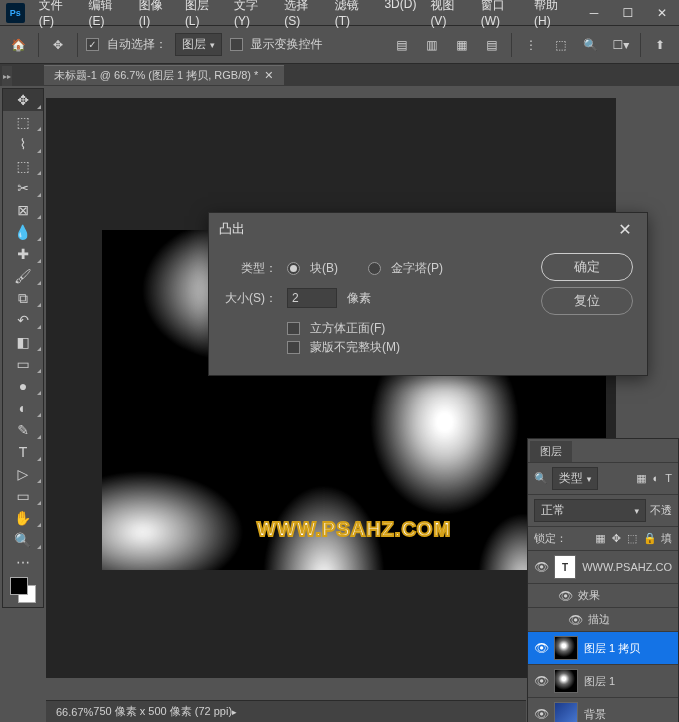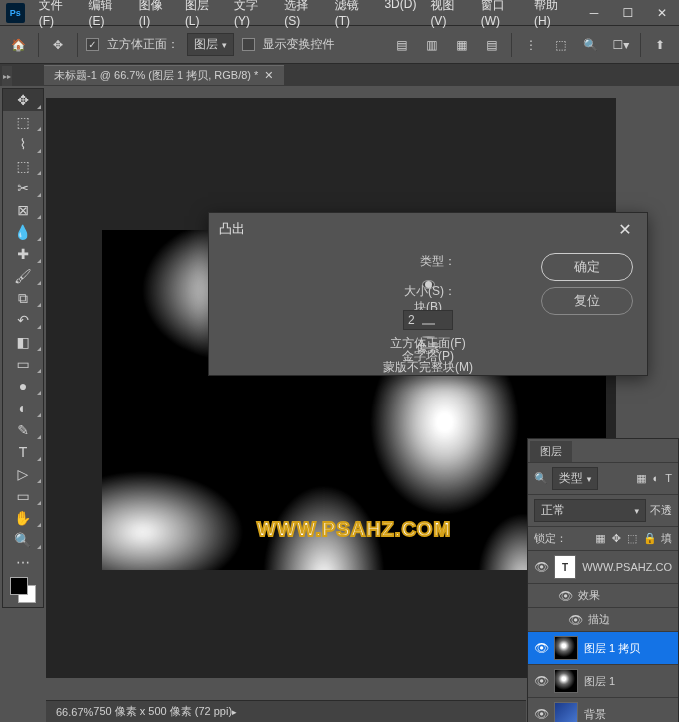--- a/index.html
+++ b/index.html
@@ -29,21 +29,21 @@
   radial-gradient(ellipse 200px 120px at 15% 80%, #eee 0%, #999 22%, transparent 55%),
   radial-gradient(ellipse 140px 100px at 88% 18%, #ddd 0%, transparent 50%),
   radial-gradient(ellipse 120px 180px at 45% 90%, #eee 0%, #888 25%, transparent 55%),
   radial-gradient(ellipse 100px 140px at 78% 90%, #ccc 0%, transparent 50%),
   #000; filter: blur(6px) contrast(1.2); }
 .watermark { position: absolute; left: 50%; top: 288px; transform: translateX(-50%); font-size: 20px; font-weight: bold; color: #fff; -webkit-text-stroke: 2px #d4a017; letter-spacing: 1px; font-family: Arial, sans-serif; }
 .dialog { position: absolute; left: 208px; top: 212px; width: 440px; background: #535353; border: 1px solid #2a2a2a; box-shadow: 0 4px 16px rgba(0,0,0,0.5); }
 .dialog-title { height: 30px; display: flex; align-items: center; justify-content: space-between; padding: 16px 10px; font-size: 13px; color: #e0e0e0; }
 .dialog-close { width: 24px; height: 24px; display: flex; align-items: center; justify-content: center; font-size: 16px; cursor: pointer; }
 .dialog-body { padding: 8px 12px 18px; font-size: 12px; color: #d0d0d0; position: relative; }
-.dlg-row { display: flex; align-items: center; gap: 10px; height: 30px; flex-direction: column; }
+.dlg-row { display: flex; align-items: center; gap: 10px; height: 30px; }
 .dlg-label { width: 56px; text-align: right; }
 .radio { width: 13px; height: 13px; border: 1px solid #999; border-radius: 50%; display: inline-flex; align-items: center; justify-content: center; background: #424242; cursor: pointer; }
 .radio.on::after { content: ''; width: 7px; height: 7px; border-radius: 50%; background: #d0d0d0; }
 .dlg-input { width: 50px; background: #424242; border: 1px solid #333; color: #d0d0d0; padding: 2px 4px; font-size: 12px; }
 .dlg-input.focused { border: 1px solid #1473e6; outline: none; }
 .dlg-btn { position: absolute; right: 14px; width: 92px; height: 28px; border: 1px solid #888; border-radius: 14px; background: transparent; color: #d0d0d0; font-size: 13px; cursor: pointer; }
 .dlg-btn.ok { top: 8px; border-color: #ccc; }
 .dlg-btn.reset { top: 42px; }
 .layers-panel { position: absolute; right: 0; top: 438px; width: 152px; background: #535353; border: 1px solid #2a2a2a; font-size: 11px; color: #d0d0d0; }
 .panel-tab { background: #424242; padding: 3px 10px; display: inline-block; margin: 2px 0 0 2px; }
@@ -87,21 +87,21 @@
     <div class="win-btn">✕</div>
   </div>
 </div>
 
 <div class="options-bar">
   <span class="opt-btn">🏠</span>
   <span class="opt-sep"></span>
   <span class="opt-btn">✥</span>
   <span class="opt-sep"></span>
   <span class="checkbox">✓</span>
-  <span>立方体正面：</span>
+  <span>自动选择：</span>
   <span class="dropdown">
       <span>图层</span> 
       <span style="font-size:9px">▾</span>
     </span>
   <span class="checkbox"></span>
   <span>显示变换控件</span>
   <span style="flex:1"></span>
   <span class="opt-btn">▤</span>
   <span class="opt-btn">▥</span>
   <span class="opt-btn">▦</span>

